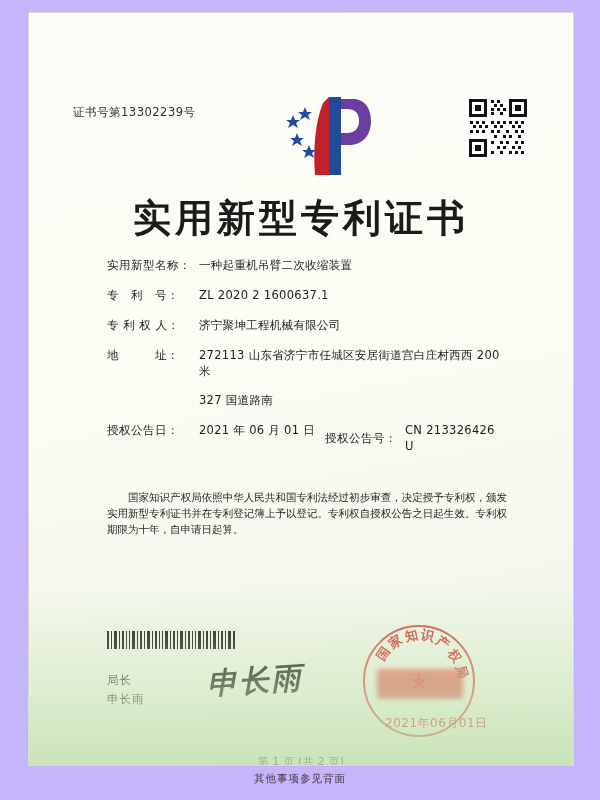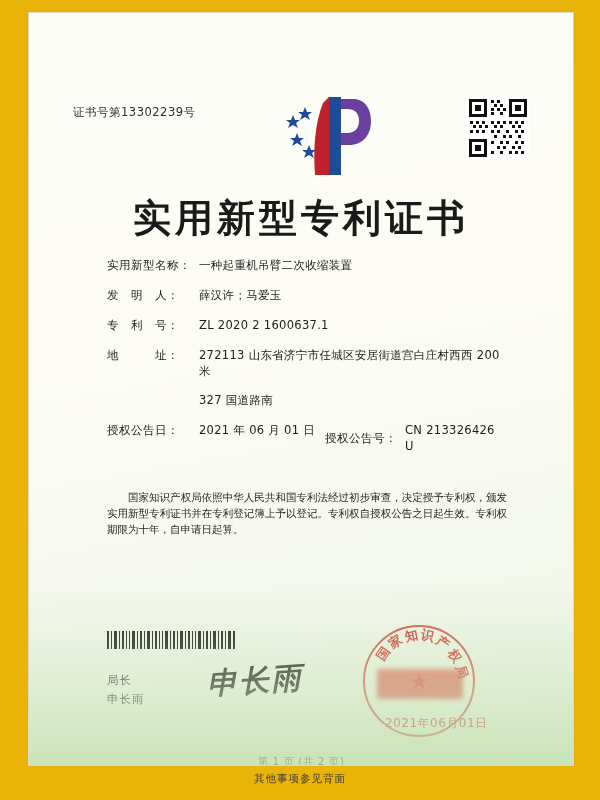--- a/index.html
+++ b/index.html
@@ -10,21 +10,21 @@
     width: 600px;
     height: 800px;
     background: #ffffff;
     font-family: "DejaVu Sans", "Liberation Sans", sans-serif;
     overflow: hidden;
   }
   .page {
     position: relative;
     width: 600px;
     height: 800px;
-    background: #eab308;
+    background: #c4b5fd;
   }
   
   .cert {
     position: absolute;
     left: 28px;
     top: 12px;
     width: 544px;
     height: 752px;
     background: linear-gradient(170deg, #fdfdf8 0%, #fcfcf4 45%, #f3f7ec 78%, #e9f2e0 100%);
     border: 1px solid #dcdcc8;
@@ -341,31 +341,31 @@
 
     <div class="title">实用新型专利证书</div>
 
     <div class="fields">
 
       <div class="field-row">
         <div class="field-label">实用新型名称：</div>
         <div class="field-value">一种起重机吊臂二次收缩装置</div>
       </div>
 
-      <div class="field-row">
-        <div class="field-label">发　明　人：</div>
-        <div class="field-value">薛汉许；马爱玉</div>
-      </div>
 
       <div class="field-row">
         <div class="field-label">专　利　号：</div>
         <div class="field-value">ZL 2020 2 1600637.1</div>
       </div>
 
 
+      <div class="field-row">
+        <div class="field-label">专 利 权 人：</div>
+        <div class="field-value">济宁聚坤工程机械有限公司</div>
+      </div>
 
       <div class="field-row">
         <div class="field-label">地　　　址：</div>
         <div class="field-value">
           <span>272113 山东省济宁市任城区安居街道宫白庄村西西 200 米</span>
           <span class="line2">327 国道路南</span>
         </div>
       </div>
 
       <div class="row-split">

